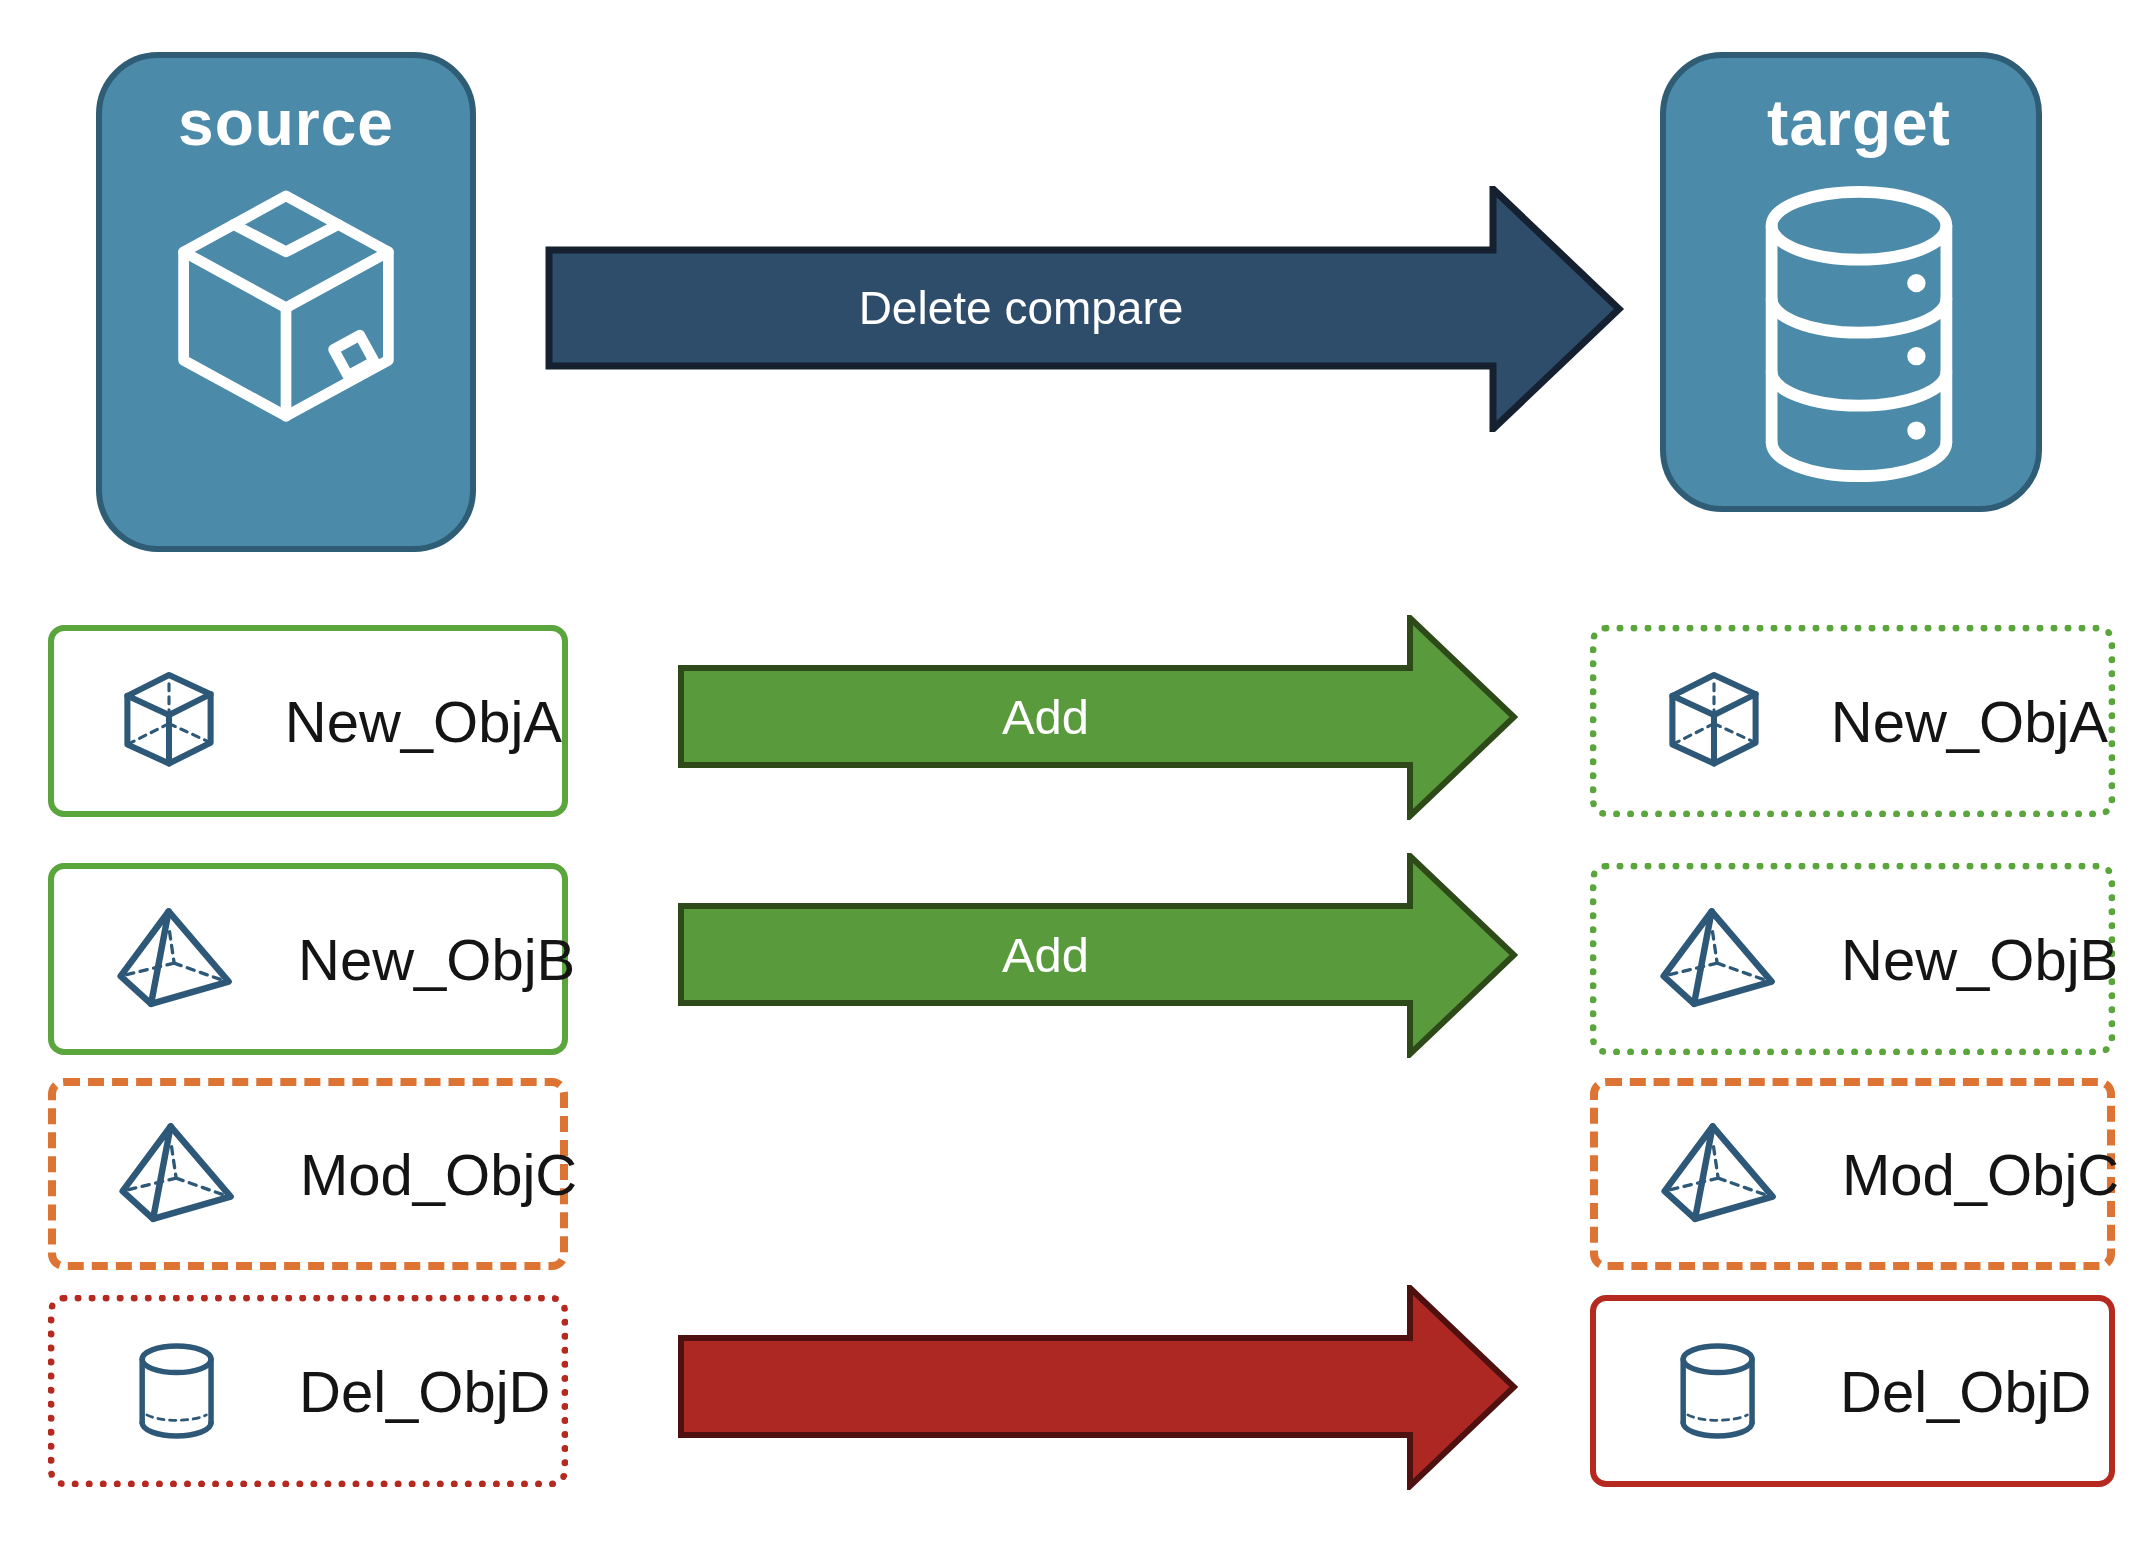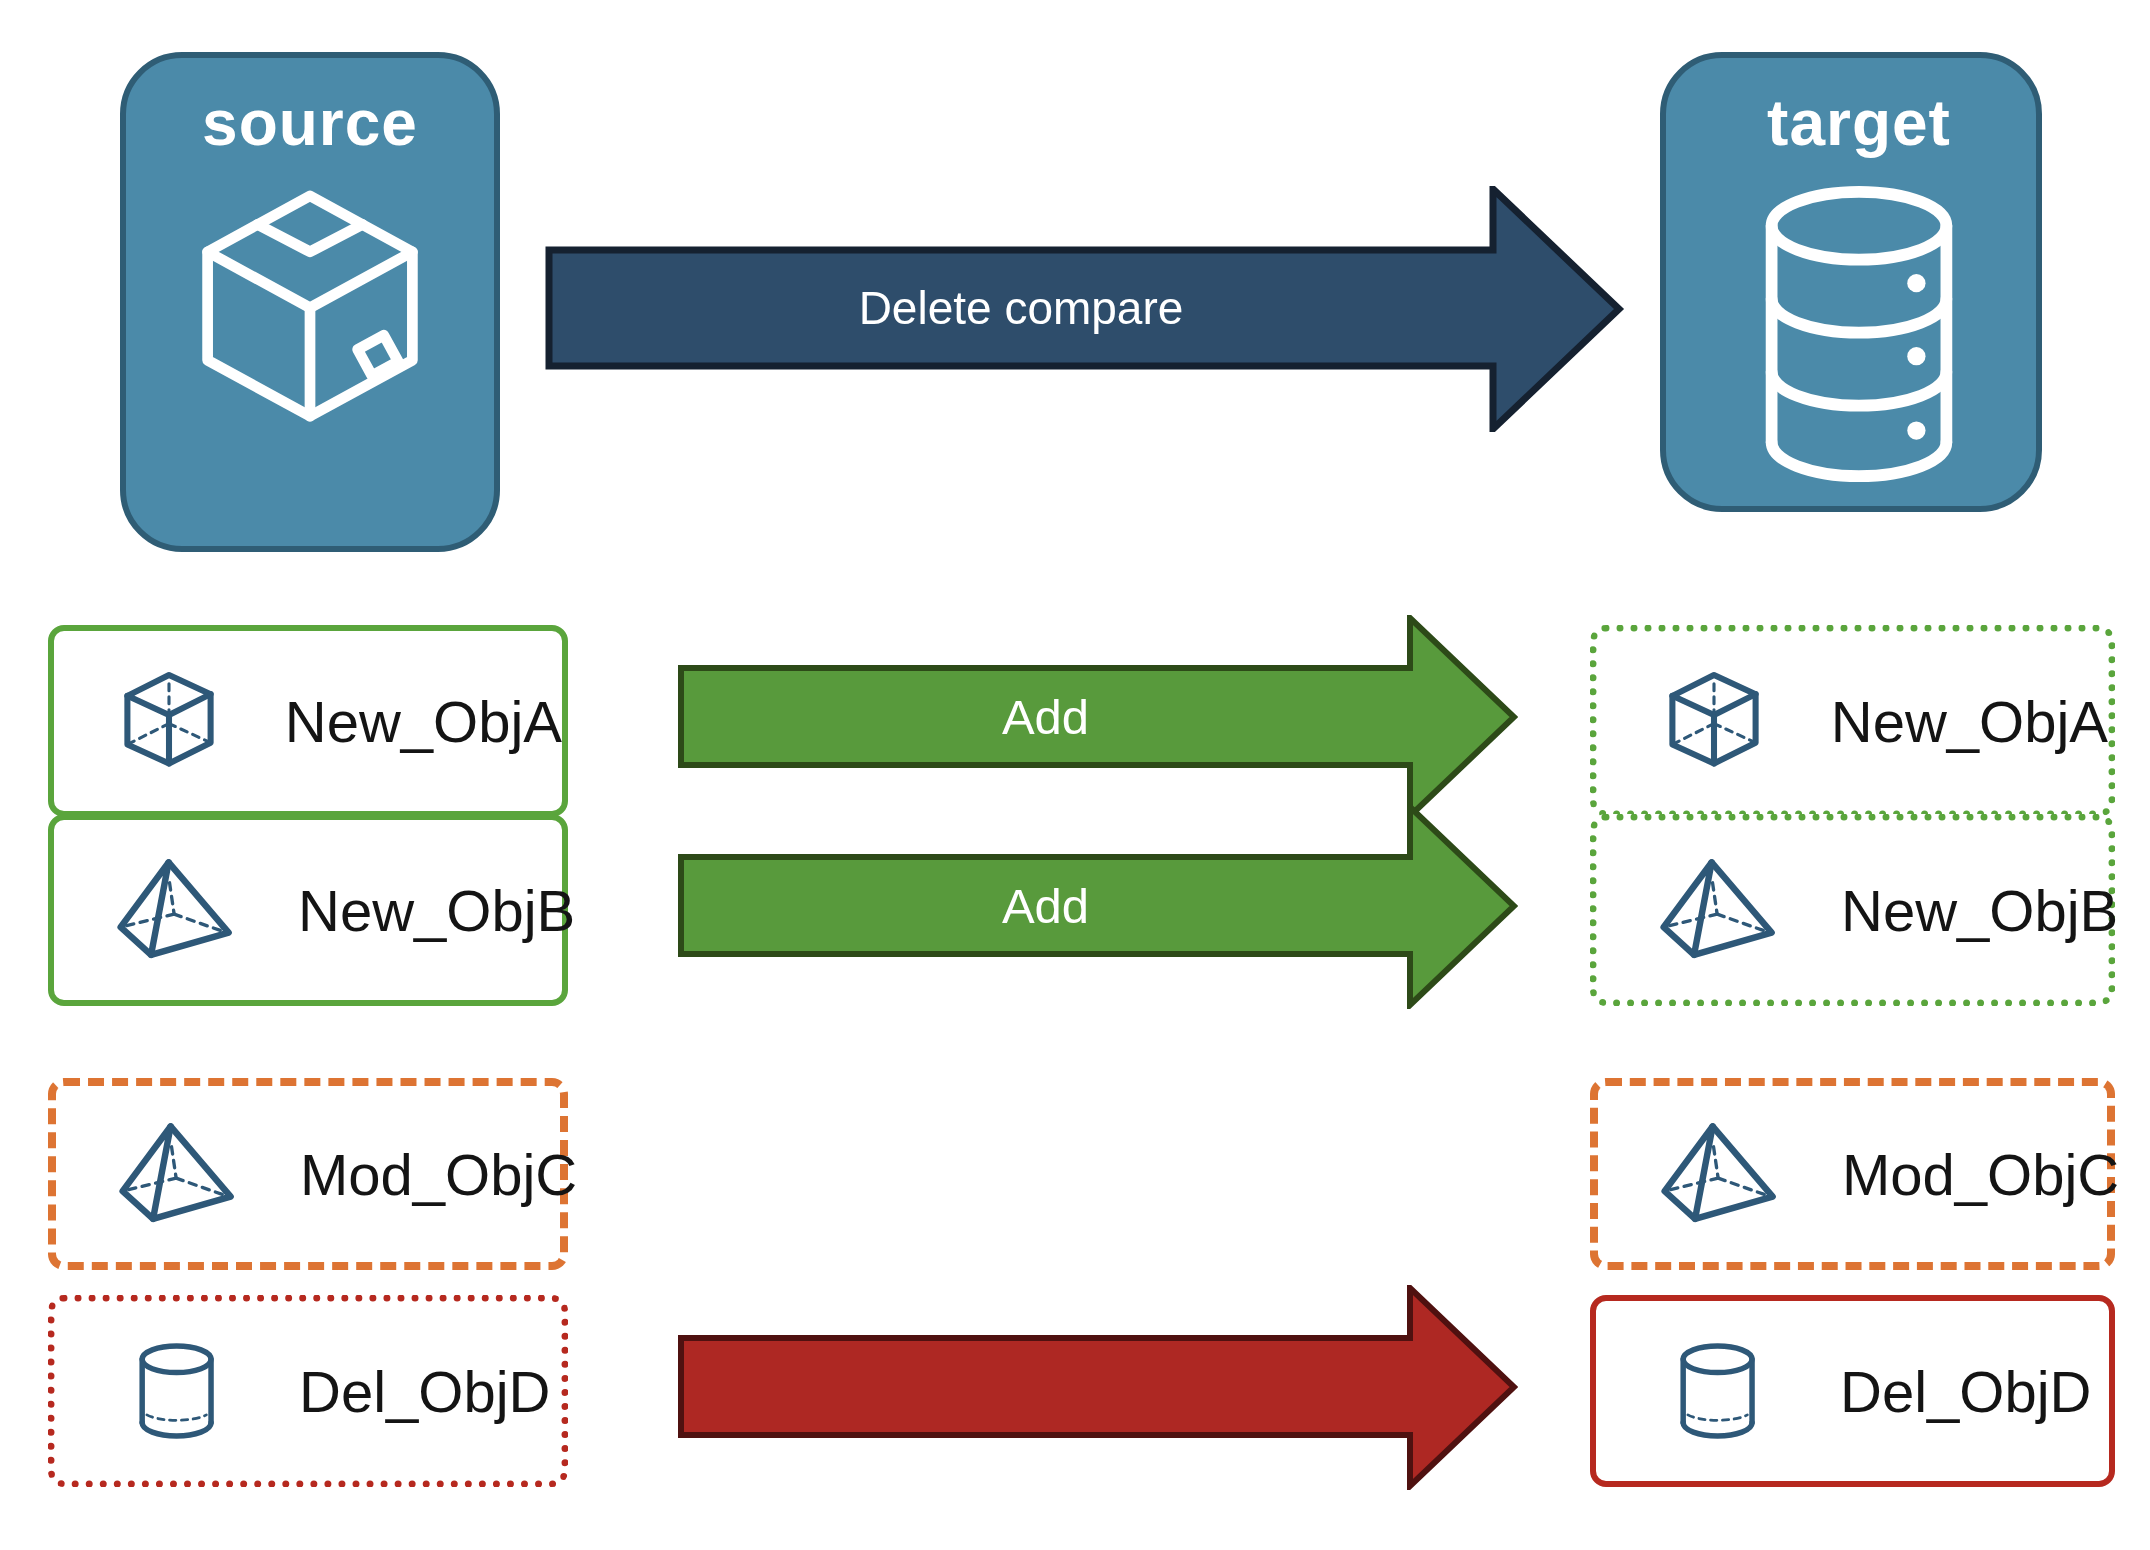--- a/index.html
+++ b/index.html
@@ -4,21 +4,21 @@
 <style>
   html,body{margin:0;padding:0;background:#ffffff;}
   body{width:2150px;height:1550px;position:relative;overflow:hidden;
        font-family:"Liberation Sans", sans-serif;}
   .canvas{position:absolute;inset:0;}
 
   
   .node{position:absolute;border:6px solid #2f5d75;border-radius:62px;
         background:#4b8aa9;display:flex;flex-direction:column;align-items:center;
         box-sizing:border-box;}
-  .node-source{left:120px;top:52px;width:380px;height:500px;padding-top:30px;}
+  .node-source{left:96px;top:52px;width:380px;height:500px;padding-top:30px;}
   .node-target{left:1660px;top:52px;width:382px;height:460px;padding-top:30px;}
   .node-label{color:#ffffff;font-size:64px;font-weight:bold;letter-spacing:1px;line-height:1.1;}
   .node-icon{margin-top:26px;display:flex;justify-content:center;}
 
   
   .main-arrow{position:absolute;left:545px;top:186px;width:1080px;height:246px;}
   .main-arrow svg{position:absolute;inset:0;width:100%;height:100%;}
   .main-arrow .arrow-label{position:absolute;left:4px;top:64px;width:944px;height:116px;
         display:flex;align-items:center;justify-content:center;color:#ffffff;font-size:46px;}
 
@@ -113,21 +113,21 @@
           <path class="icon-stroke" d="M108,28 V84 L60,108"></path>
           <path class="icon-stroke-thin" d="M60,16 V62"></path>
           <path class="icon-stroke-thin" d="M60,62 L12,86"></path>
           <path class="icon-stroke-thin" d="M60,62 L108,84"></path>
         </svg>
       </span>
 
       <span class="obj-label" style="color: rgb(20, 20, 20);">New_ObjA</span>
     </div>
   </div>
-      <div class="row" style="top: 804px;">
+      <div class="row" style="top: 853px;">
     <div class="obj-box left" style="border-color: rgb(90, 165, 60); border-style: solid; border-width: 6px;">
 
       <span class="obj-icon">
         <svg width="122" height="108" viewBox="0 0 130 115">
           <path class="icon-stroke" stroke-width="9" d="M57,6 L5,76 L38,106 Z"></path>
           <path class="icon-stroke" stroke-width="9" d="M57,6 L122,82 L38,106"></path>
           <path class="icon-stroke-thin" d="M58,28 L63,62"></path>
           <path class="icon-stroke-thin" d="M63,62 L5,76"></path>
           <path class="icon-stroke-thin" d="M63,62 L114,80"></path>
         </svg>

